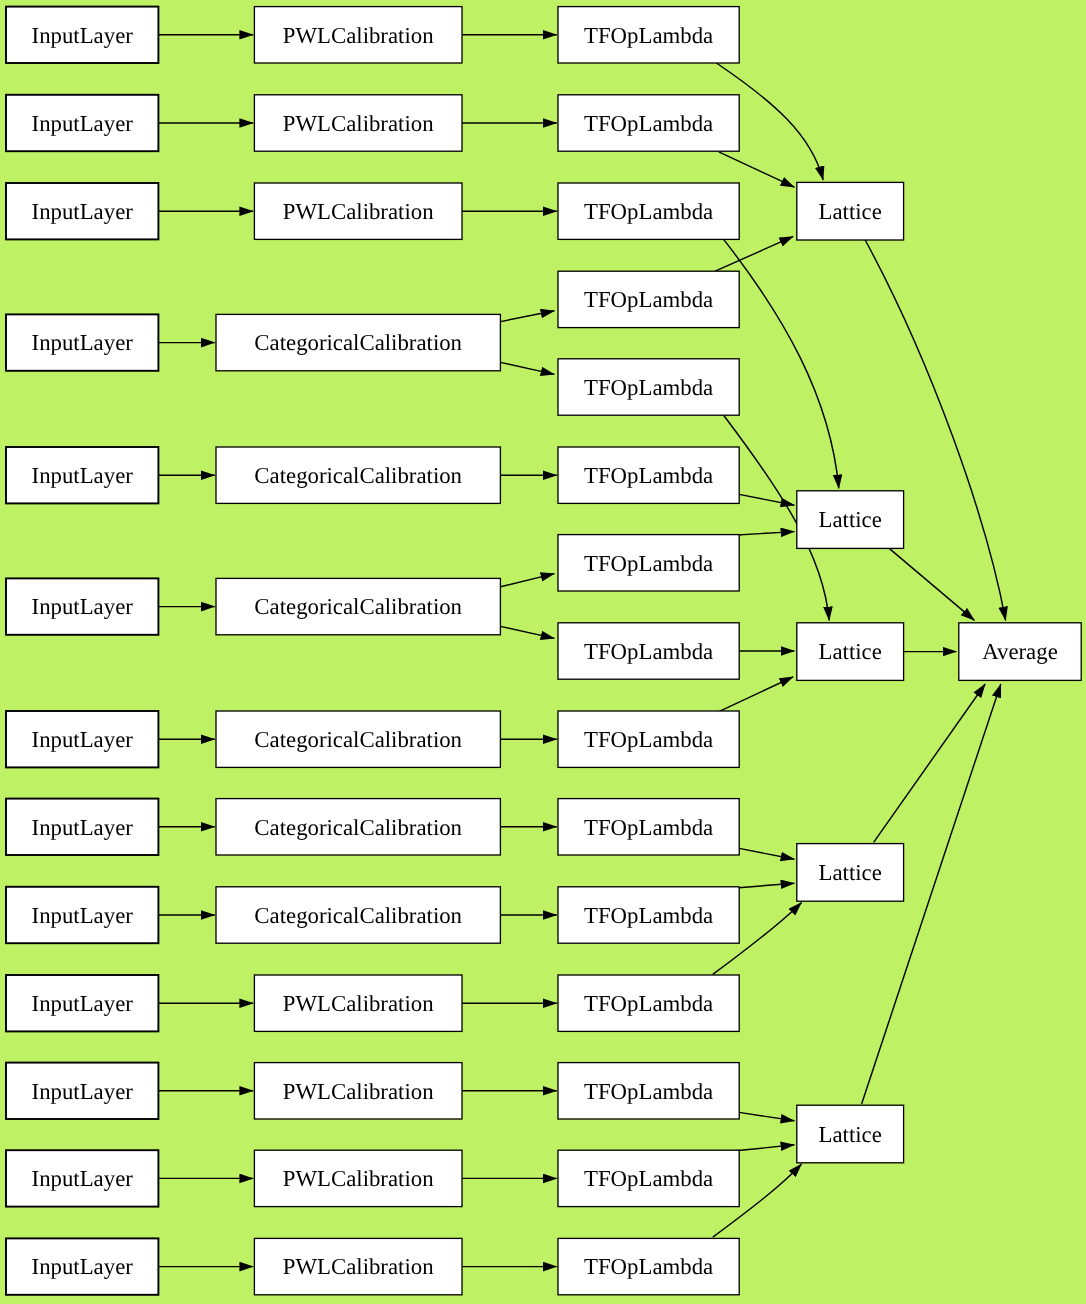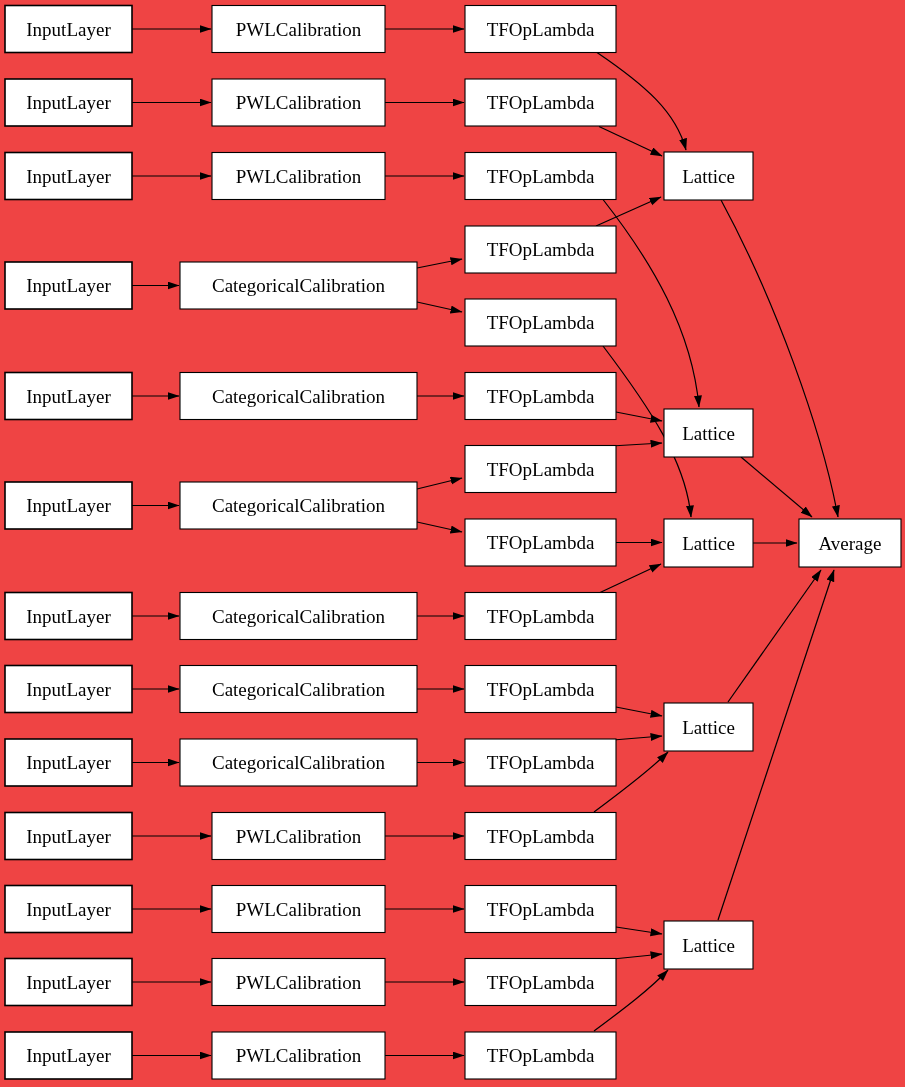--- a/index.html
+++ b/index.html
@@ -4,21 +4,21 @@
 <style>
   html, body {
     margin: 0;
     padding: 0;
     background: #ffffff;
   }
   .canvas {
     position: relative;
     width: 905px;
     height: 1087px;
-    background: #ef4444;
+    background: #bef264;
     font-family: "Liberation Serif", "DejaVu Serif", serif;
   }
   svg { display: block; }
   .node-rect {
     fill: #ffffff;
   }
   .node-label {
     font-family: "Liberation Serif", "DejaVu Serif", serif;
     font-size: 19px;
     fill: #000000;

